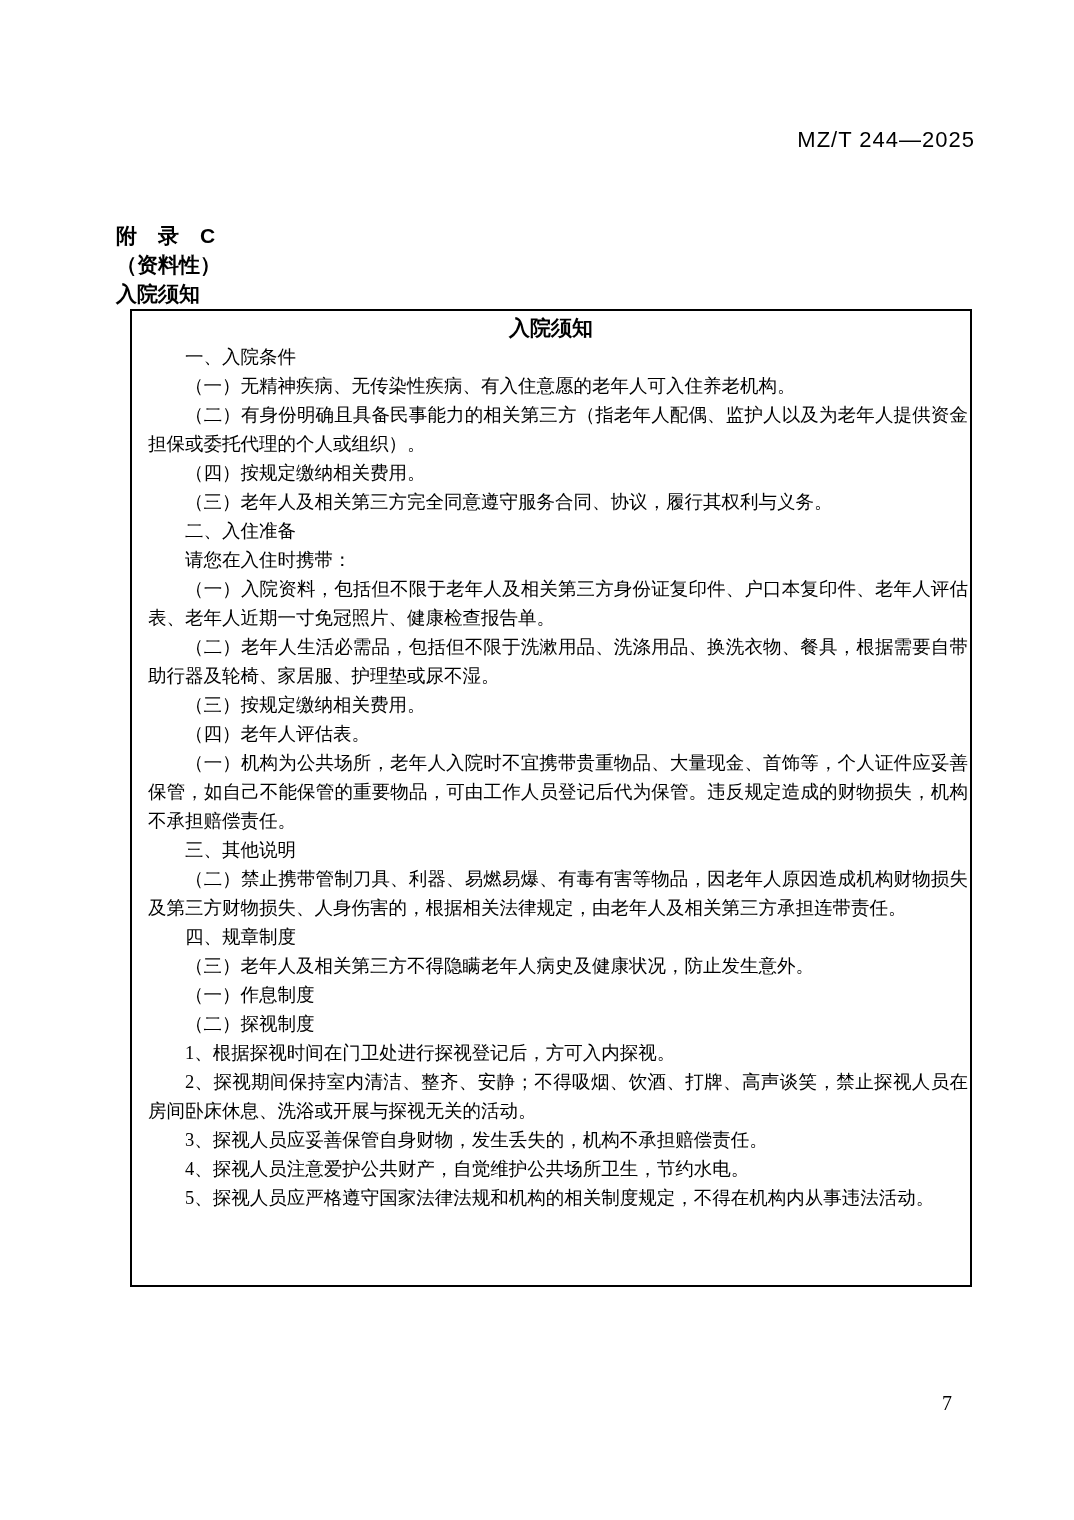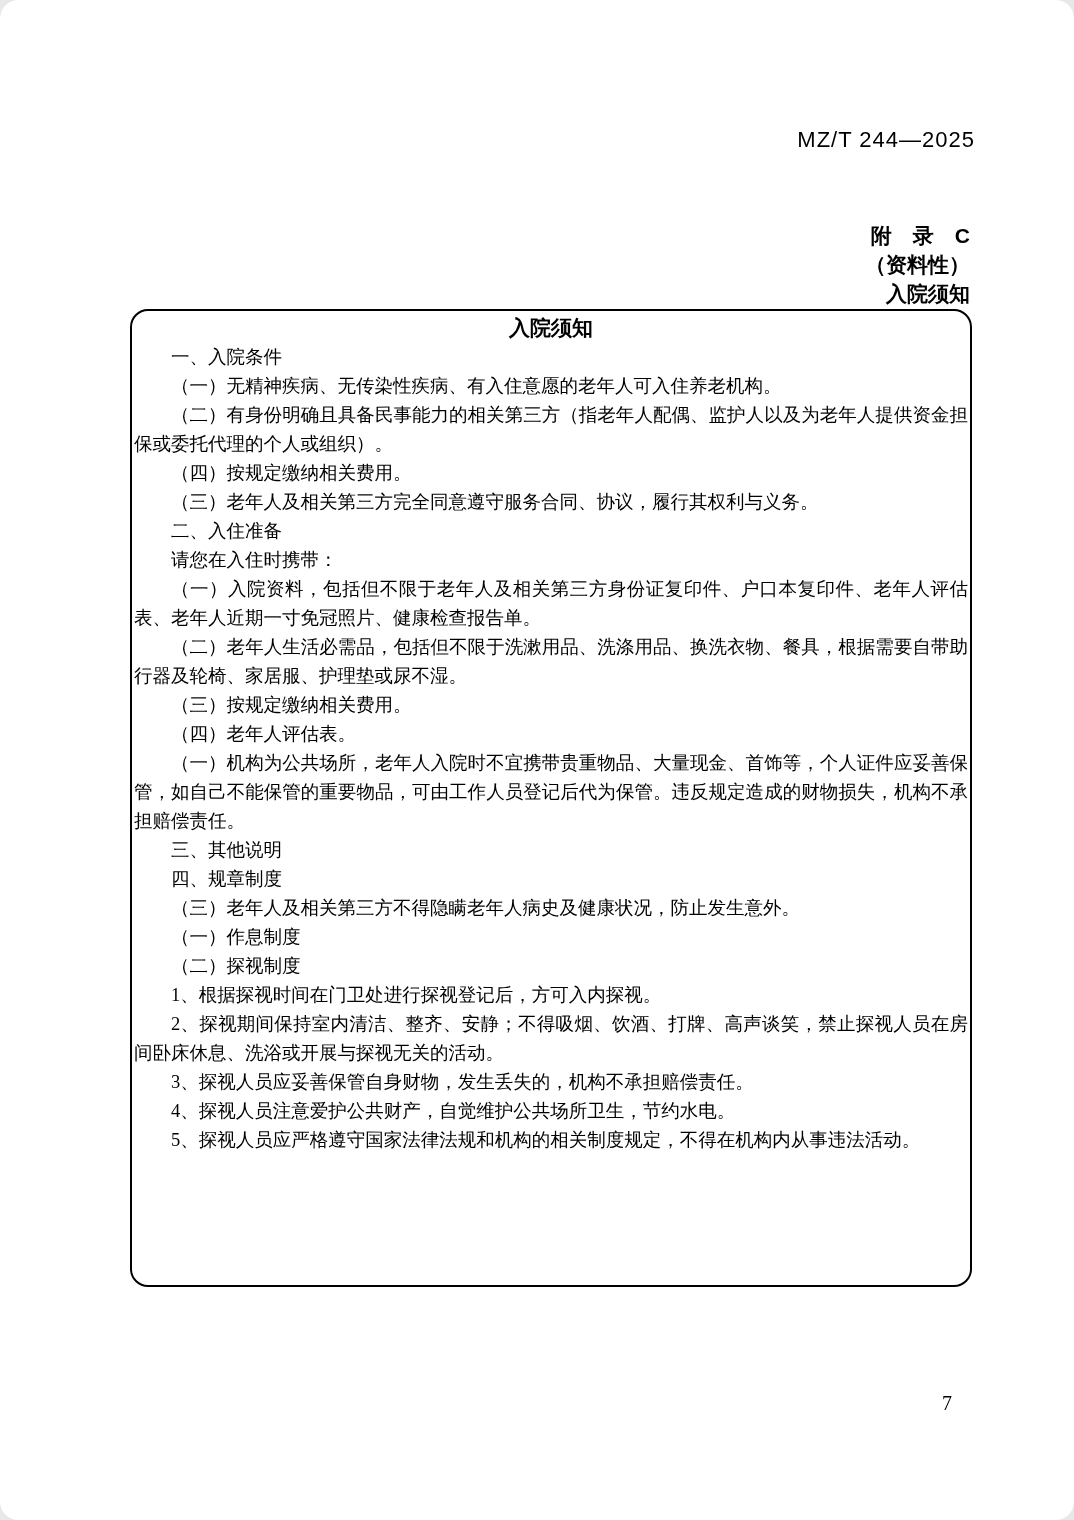--- a/index.html
+++ b/index.html
@@ -1,15 +1,15 @@
 <!DOCTYPE html>
 <html><head>
 <meta charset="utf-8">
 <style>
-  * { margin: 0; padding: 0; box-sizing: border-box; border-radius: 18px; }
+  * { margin: 0; padding: 0; box-sizing: border-box; }
   html, body { background: #e8e8e8; }
   .page {
     position: relative;
     width: 1074px;
     height: 1520px;
     background: #ffffff;
     color: #000000;
     overflow: hidden;
     font-family: "Liberation Serif", "DejaVu Serif", serif;
   }
@@ -17,24 +17,24 @@
     position: absolute;
     top: 127px;
     right: 99px;
     font-family: "Liberation Sans", "DejaVu Sans", sans-serif;
     font-size: 22px;
     letter-spacing: 1px;
     white-space: nowrap;
   }
   .appendix-head {
     position: absolute;
-    left: 128px;
+    left: 116px;
     top: 221px;
     width: 842px;
-    text-align: right;
+    text-align: left;
     font-family: "Liberation Sans", "DejaVu Sans", sans-serif;
     font-weight: bold;
     font-size: 21px;
     line-height: 29px;
   }
   .notice-box {
     position: absolute;
     left: 130px;
     top: 309px;
     width: 842px;
@@ -52,20 +52,21 @@
   }
   .notice-body {
     padding: 0 2px;
   }
   .notice-body p.para {
     font-family: "Liberation Serif", "DejaVu Serif", serif;
     font-size: 18.5px;
     line-height: 29px;
     text-indent: 2em;
     text-align: justify;
+    margin-left: 14px;
   }
   .page-number {
     position: absolute;
     top: 1392px;
     right: 122px;
     font-size: 20px;
     font-family: "Liberation Serif", "DejaVu Serif", serif;
   }
 </style>
 </head>
@@ -90,20 +91,21 @@
         <p class="para">（四）按规定缴纳相关费用。</p>
         <p class="para">（三）老年人及相关第三方完全同意遵守服务合同、协议，履行其权利与义务。</p>
         <p class="para">二、入住准备</p>
         <p class="para">请您在入住时携带：</p>
         <p class="para">（一）入院资料，包括但不限于老年人及相关第三方身份证复印件、户口本复印件、老年人评估表、老年人近期一寸免冠照片、健康检查报告单。</p>
         <p class="para">（二）老年人生活必需品，包括但不限于洗漱用品、洗涤用品、换洗衣物、餐具，根据需要自带助行器及轮椅、家居服、护理垫或尿不湿。</p>
         <p class="para">（三）按规定缴纳相关费用。</p>
         <p class="para">（四）老年人评估表。</p>
         <p class="para">（一）机构为公共场所，老年人入院时不宜携带贵重物品、大量现金、首饰等，个人证件应妥善保管，如自己不能保管的重要物品，可由工作人员登记后代为保管。违反规定造成的财物损失，机构不承担赔偿责任。</p>
         <p class="para">三、其他说明</p>
+        <p class="para">（二）禁止携带管制刀具、利器、易燃易爆、有毒有害等物品，因老年人原因造成机构财物损失及第三方财物损失、人身伤害的，根据相关法律规定，由老年人及相关第三方承担连带责任。</p>
         <p class="para">四、规章制度</p>
         <p class="para">（三）老年人及相关第三方不得隐瞒老年人病史及健康状况，防止发生意外。</p>
         <p class="para">（一）作息制度</p>
         <p class="para">（二）探视制度</p>
         <p class="para">1、根据探视时间在门卫处进行探视登记后，方可入内探视。</p>
         <p class="para">2、探视期间保持室内清洁、整齐、安静；不得吸烟、饮酒、打牌、高声谈笑，禁止探视人员在房间卧床休息、洗浴或开展与探视无关的活动。</p>
         <p class="para">3、探视人员应妥善保管自身财物，发生丢失的，机构不承担赔偿责任。</p>
         <p class="para">4、探视人员注意爱护公共财产，自觉维护公共场所卫生，节约水电。</p>
         <p class="para">5、探视人员应严格遵守国家法律法规和机构的相关制度规定，不得在机构内从事违法活动。</p>
       </div>

